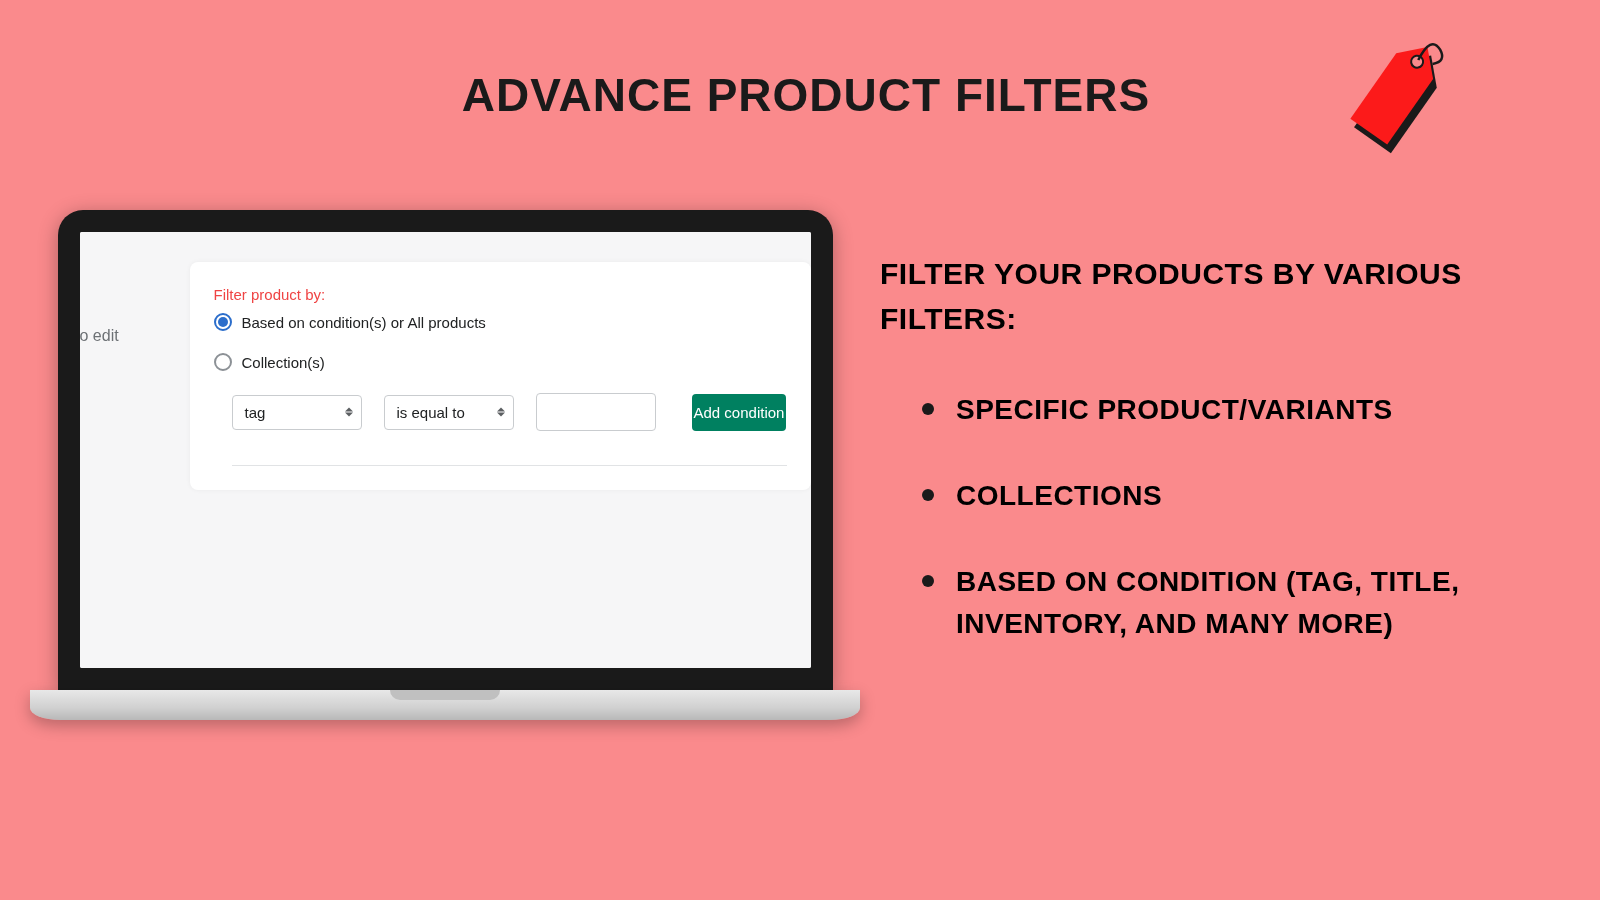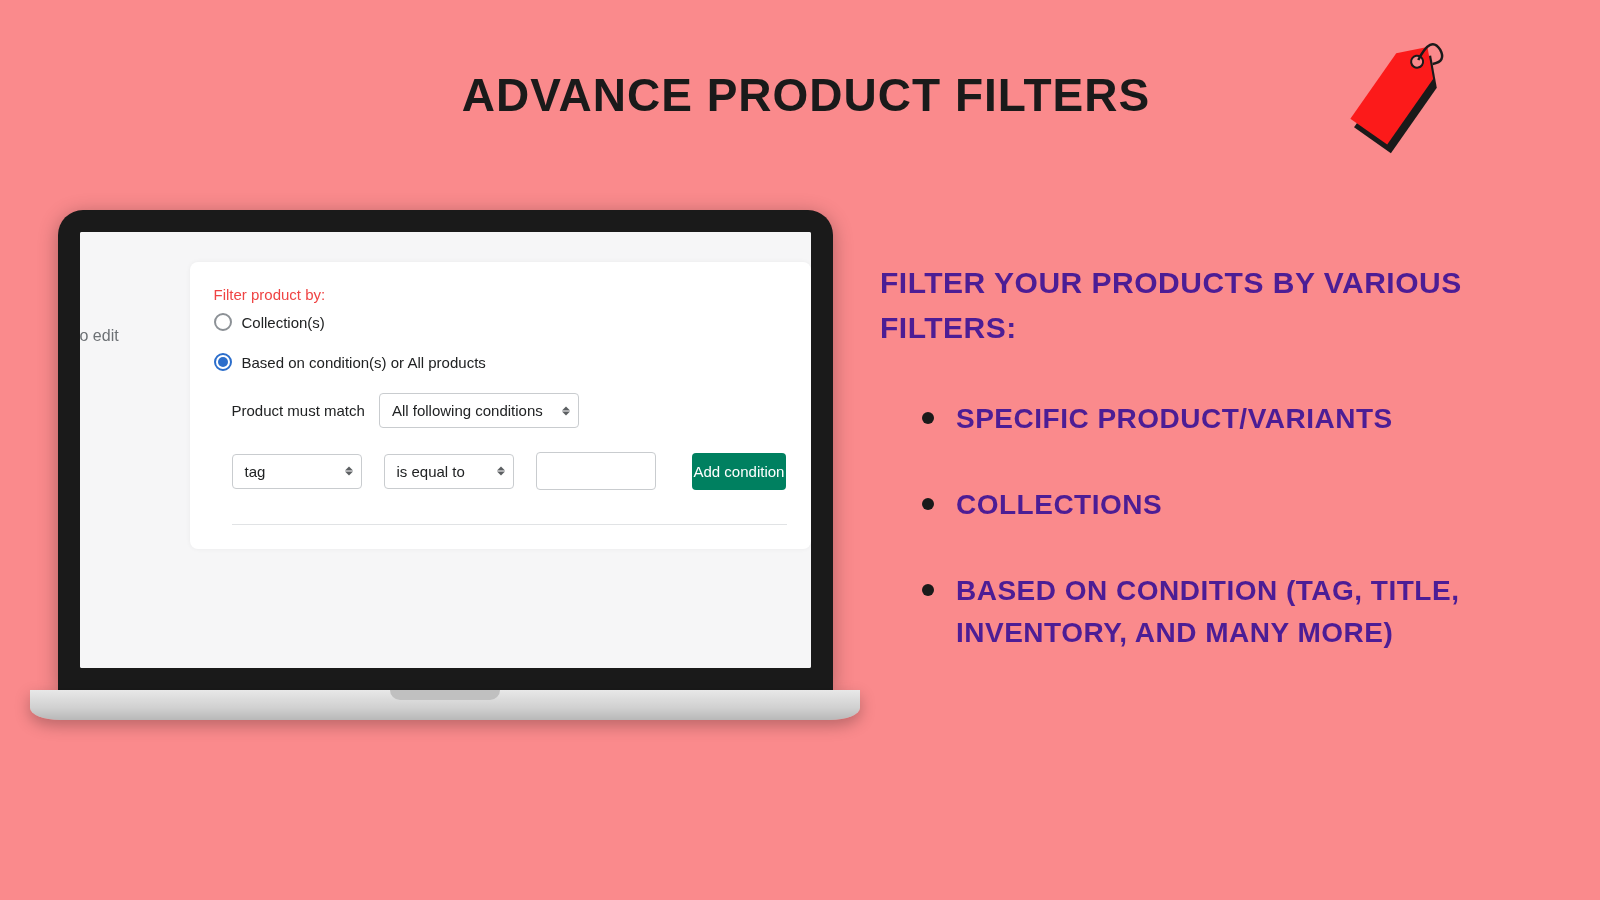--- a/index.html
+++ b/index.html
@@ -200,23 +200,23 @@
   margin-left: 14px;
 }
 .divider {
   height: 1px;
   background: #e1e3e5;
   margin-top: 34px;
 }
 .right-content {
   position: absolute;
   left: 880px;
-  top: 260px;
+  top: 251px;
   width: 620px;
-  color: #4c1d95;
+  color: #000000;
 }
 .right-heading {
   font-size: 30px;
   font-weight: 900;
   text-transform: uppercase;
   line-height: 1.5;
   letter-spacing: 0.5px;
   font-family: 'Arial Black', sans-serif;
   margin-bottom: 48px;
 }
@@ -265,42 +265,32 @@
 <div class="laptop">
   <div class="laptop-screen">
     <div class="screen-inner">
       <div class="app-bg">
         <div class="edit-text">o edit</div>
         <div class="card">
           <div class="filter-label">Filter product by:</div>
 
 
           <div class="radio-row">
-            <div class="radio-circle"></div>
-            <span class="radio-label">Collection(s)</span>
-          </div>
-
-          <div class="radio-row">
             <div class="radio-circle checked">
                 <div class="radio-dot"></div>
               </div>
             <span class="radio-label">Based on condition(s) or All products</span>
           </div>
 
+          <div class="radio-row">
+            <div class="radio-circle"></div>
+            <span class="radio-label">Collection(s)</span>
+          </div>
+
           <div class="condition-area">
-            <div class="match-row">
-              <span class="match-label">Product must match</span>
-              <div class="select-box" style="width:200px">
-                <span>All following conditions</span>
-                <span class="select-arrows">
-                    <span class="arrow-up"></span>
-                    <span class="arrow-down"></span>
-                  </span>
-              </div>
-            </div>
             <div class="condition-row">
               <div class="select-box small">
                 <span>tag</span>
                 <span class="select-arrows">
                     <span class="arrow-up"></span>
                     <span class="arrow-down"></span>
                   </span>
               </div>
               <div class="select-box med">
                 <span>is equal to</span>

